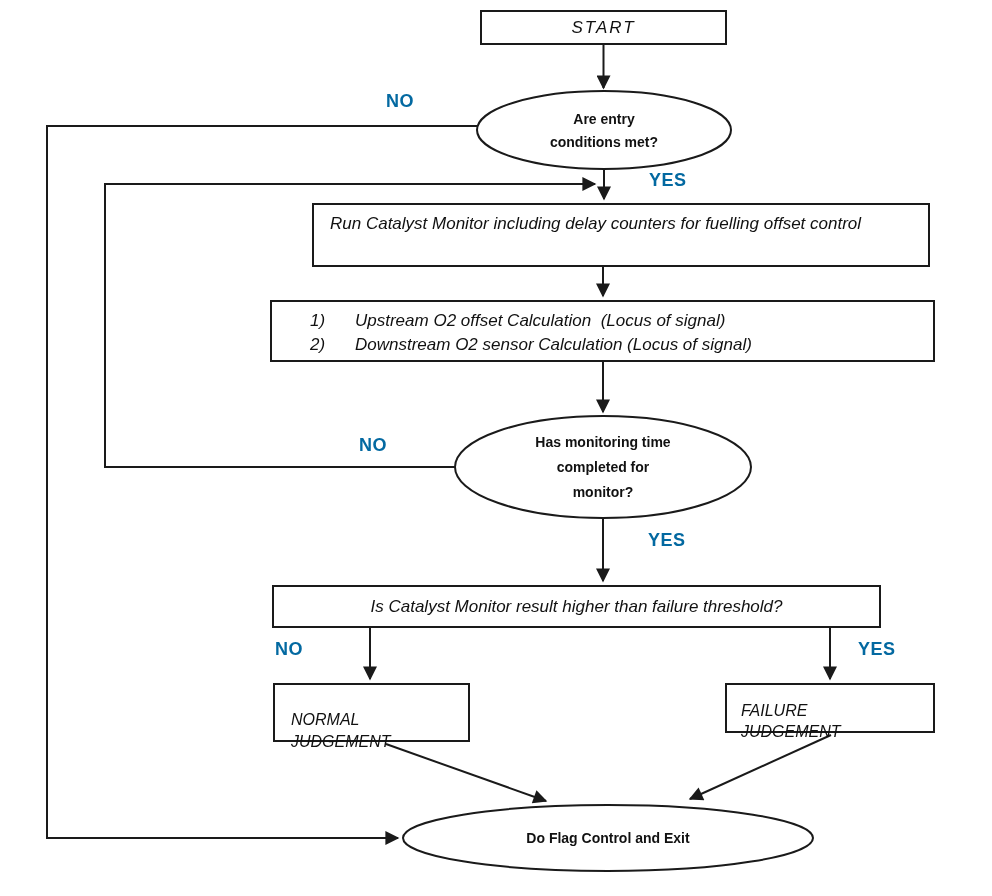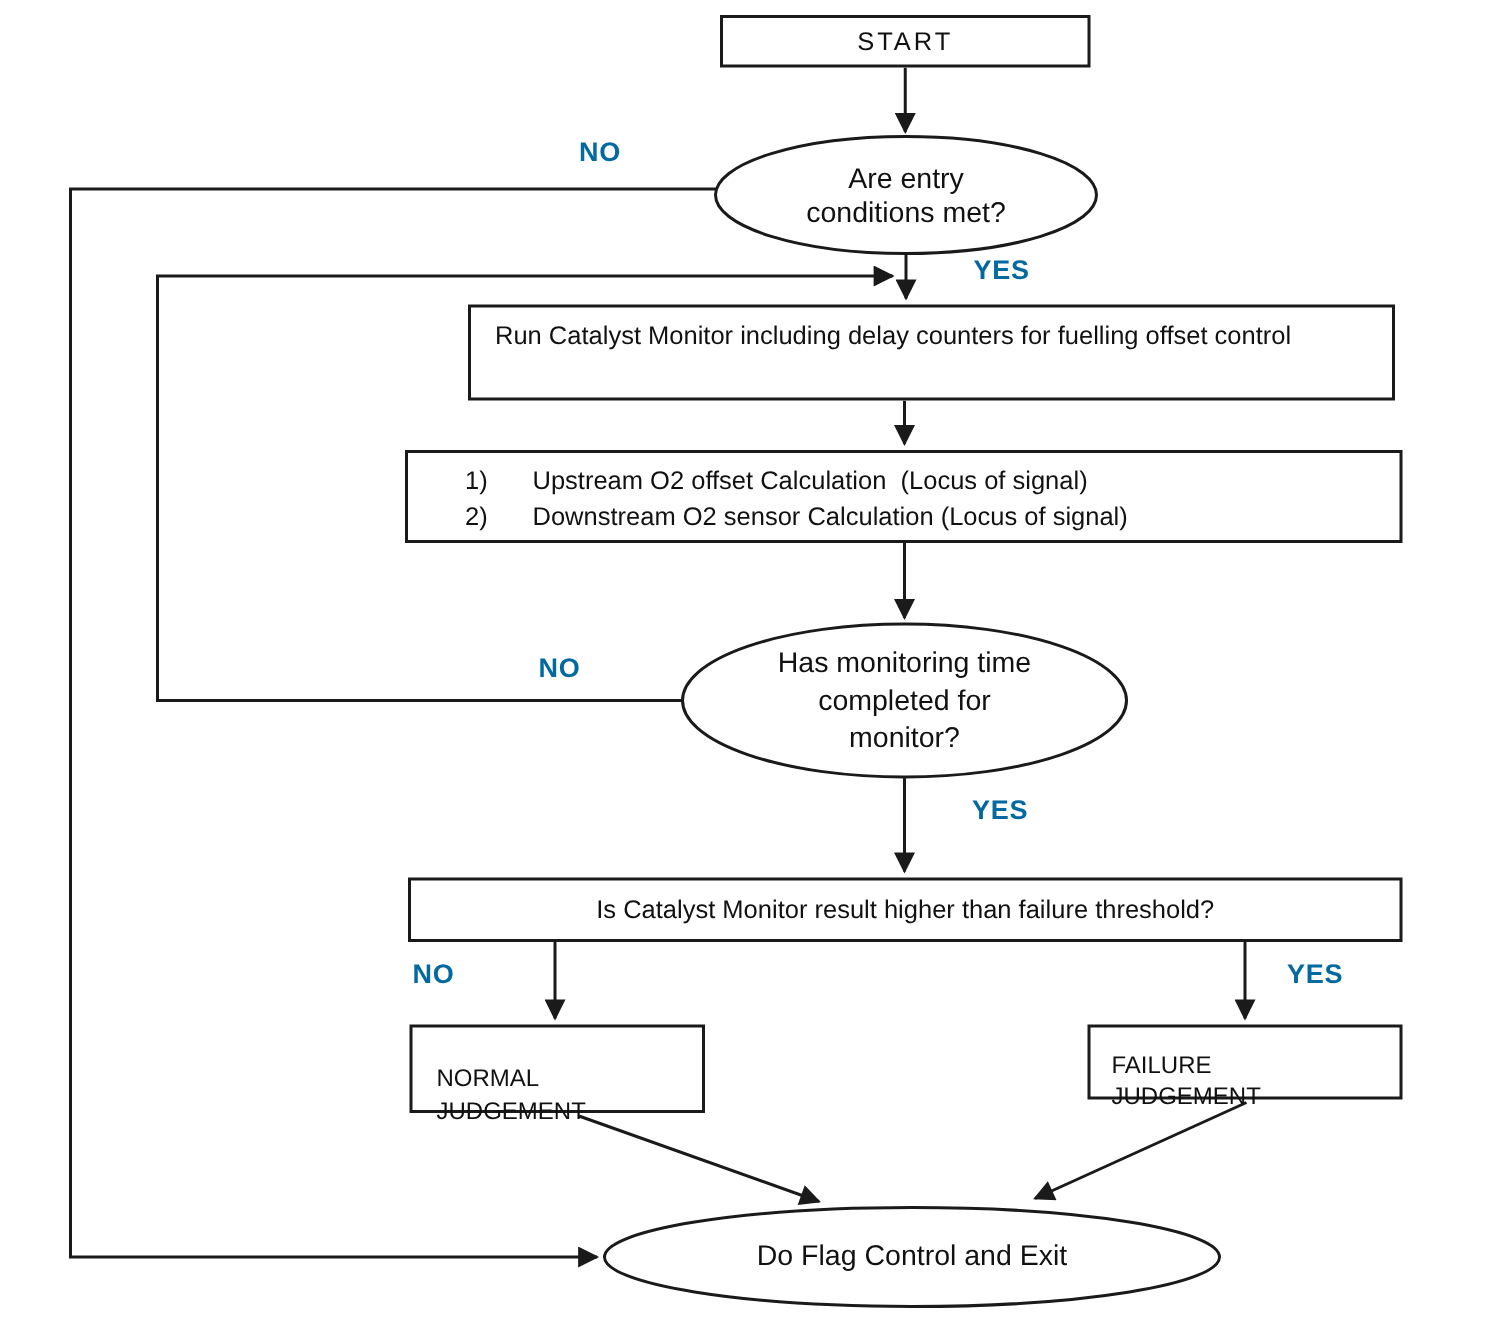--- a/index.html
+++ b/index.html
@@ -4,26 +4,26 @@
 <style>
   html,body{margin:0;padding:0;background:#fff;}
   #canvas{
     position:relative;width:992px;height:896px;background:#fff;
     font-family:"Liberation Sans","DejaVu Sans",sans-serif;color:#111;
     overflow:hidden;
   }
   #wires{position:absolute;left:0;top:0;width:992px;height:896px;}
   .node{
     position:absolute;box-sizing:border-box;border:2px solid #1a1a1a;background:#fff;
-    font-size:17px;line-height:24px;color:#111;
+    font-size:17px;line-height:24px;color:#111;font-style:italic;
   }
   .node.center{display:flex;align-items:center;justify-content:center;text-align:center;}
   .ellipse-label{
     position:absolute;display:flex;align-items:center;justify-content:center;
-    text-align:center;white-space:pre-line;font-size:19px;color:#111;
+    text-align:center;white-space:pre-line;font-size:14px;color:#111;font-weight:bold;
   }
   .edge-label{
     position:absolute;font-weight:bold;font-size:18px;letter-spacing:.5px;color:#0369a1;
   }
   .start-label{letter-spacing:2px;}
   .listrow{display:flex;white-space:pre-wrap;}
   .listrow .num{width:45px;margin-left:38px;flex:none;}
   .two-line div{white-space:nowrap;}
 </style>
 </head>
@@ -70,21 +70,21 @@
     <div class="listrow">
       <span class="num">2)</span>
       <span>Downstream O2 sensor Calculation (Locus of signal)</span>
     </div>
   </div>
 
   <div class="ellipse-label" style="left:455px;top:418px;width:296px;height:98px;line-height:25px;">Has monitoring time
 completed for
 monitor?</div>
 
-  <div class="node center" style="left:272px;top:585px;width:663px;height:43px;">Is Catalyst Monitor result higher than failure threshold?</div>
+  <div class="node center" style="left:272px;top:585px;width:609px;height:43px;">Is Catalyst Monitor result higher than failure threshold?</div>
 
   <div class="node two-line" style="left:273px;top:683px;width:197px;height:59px;padding:24px 0 0 16px;font-size:16px;line-height:22px;">
     <div>NORMAL</div>
     <div>JUDGEMENT</div>
   </div>
 
   <div class="node two-line" style="left:725px;top:683px;width:210px;height:50px;padding:15px 0 0 14px;font-size:16px;line-height:21px;">
     <div>FAILURE</div>
     <div>JUDGEMENT</div>
   </div>

